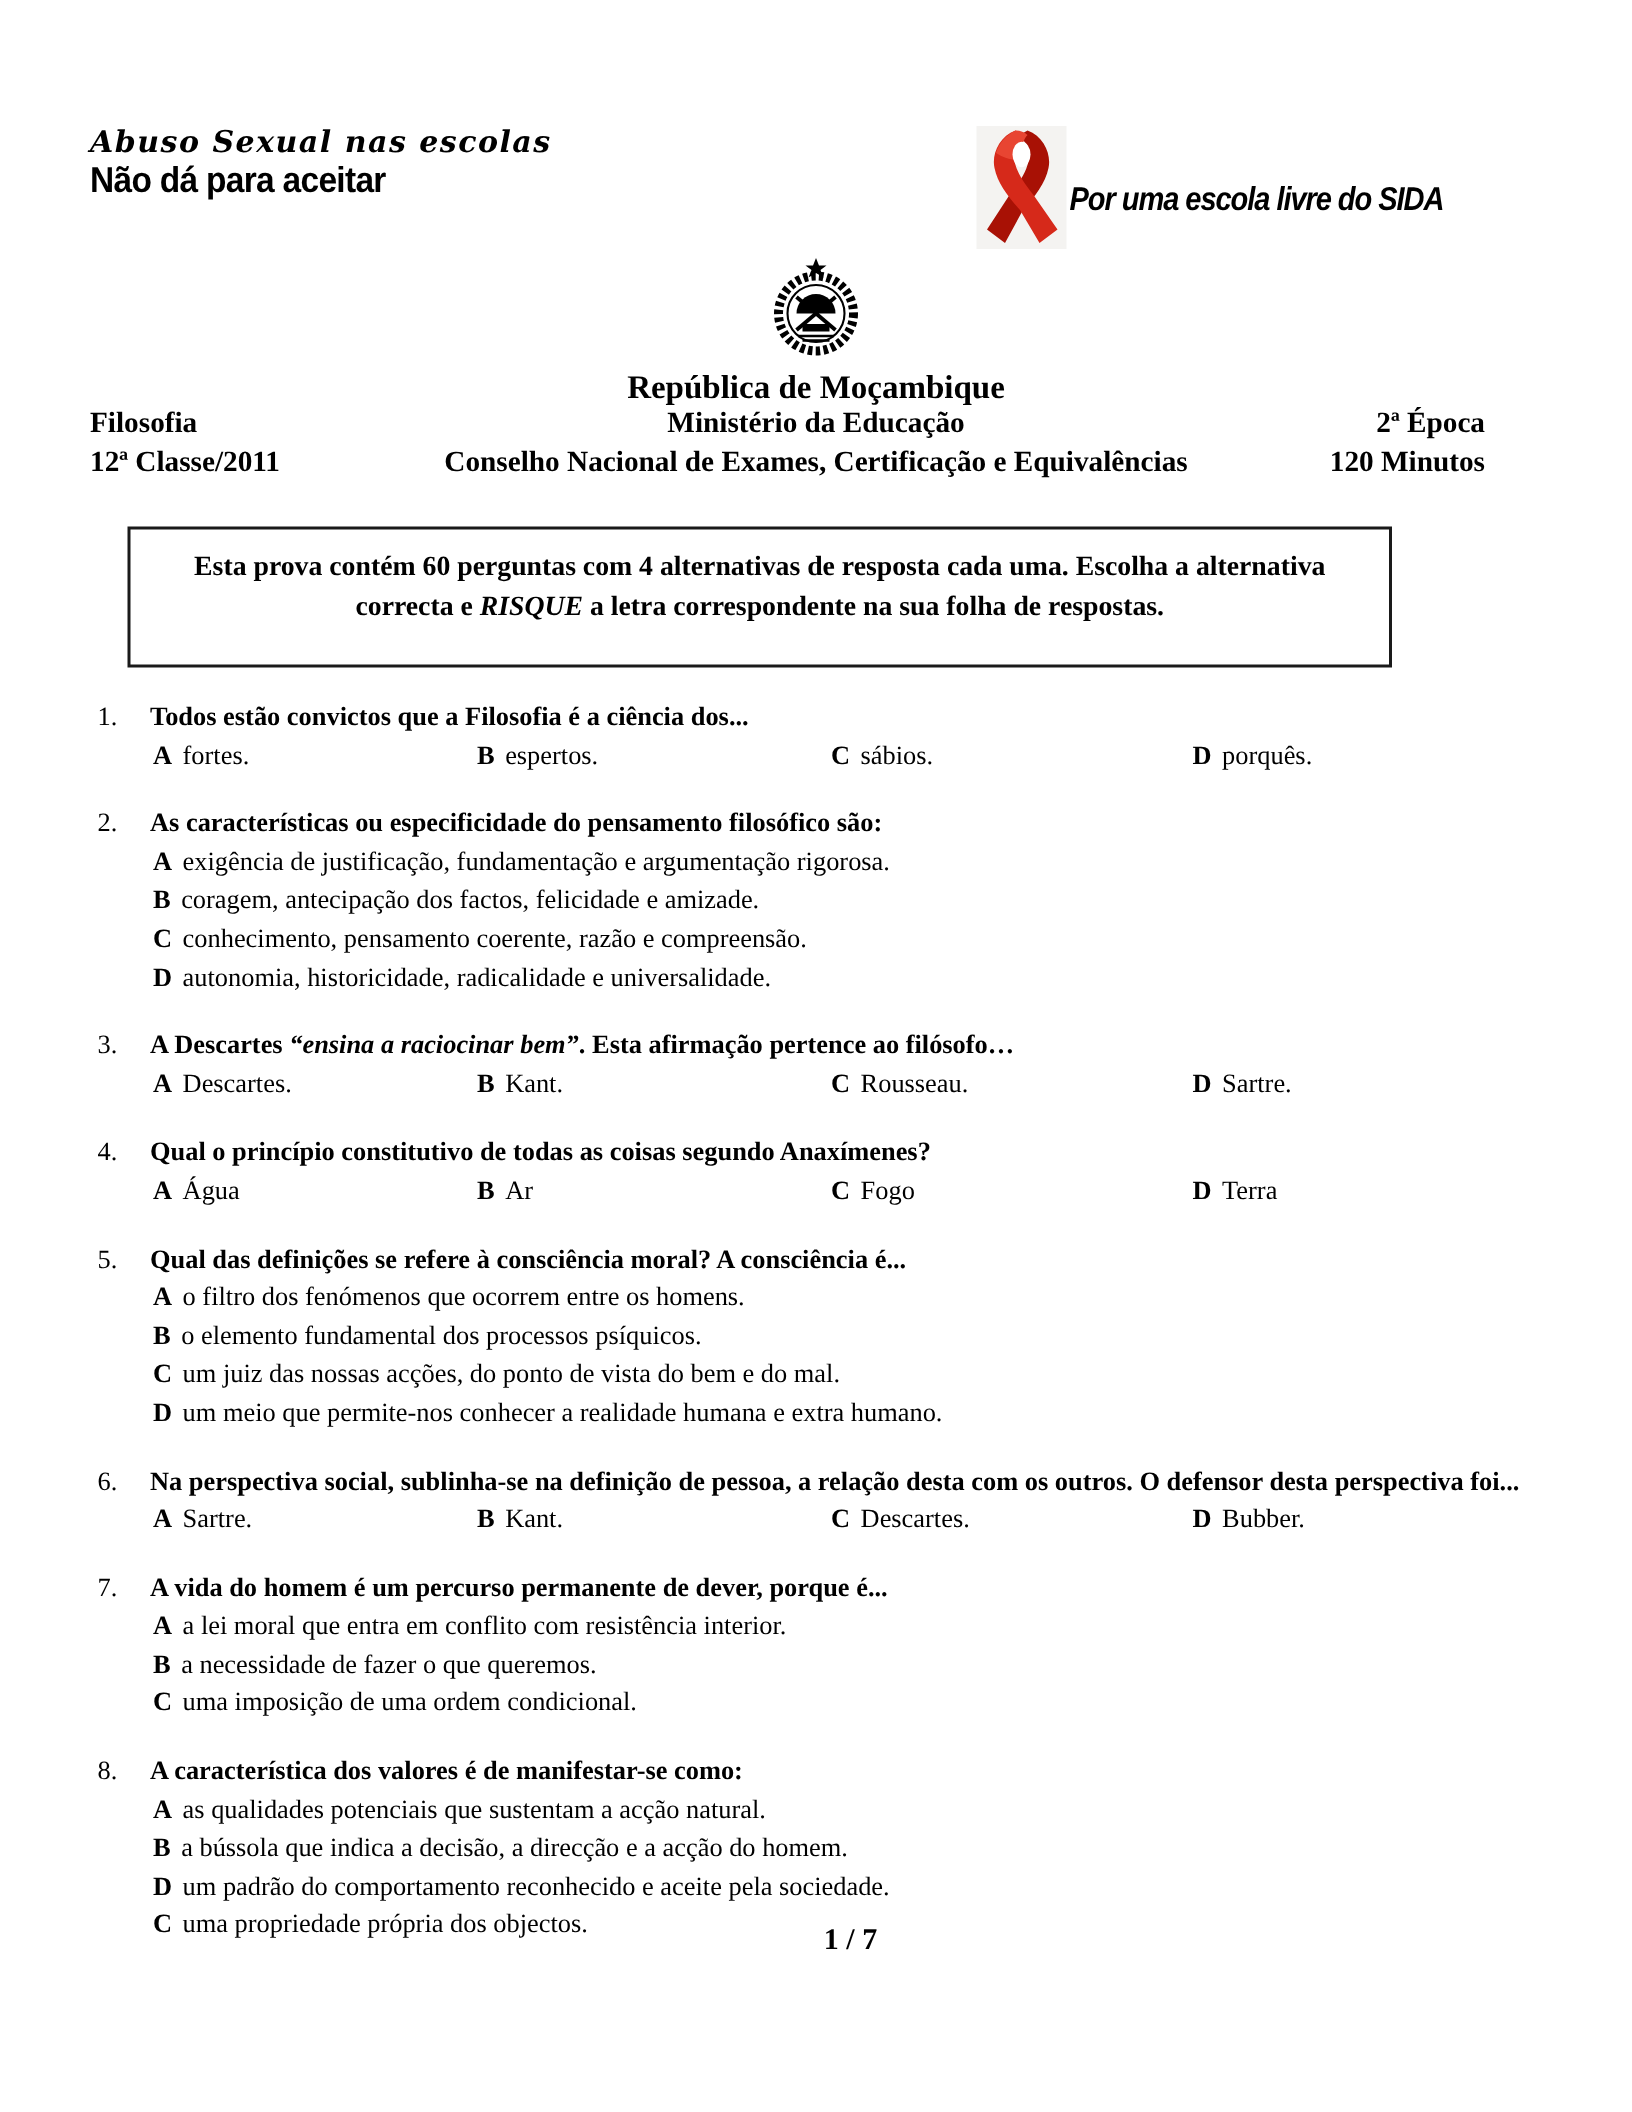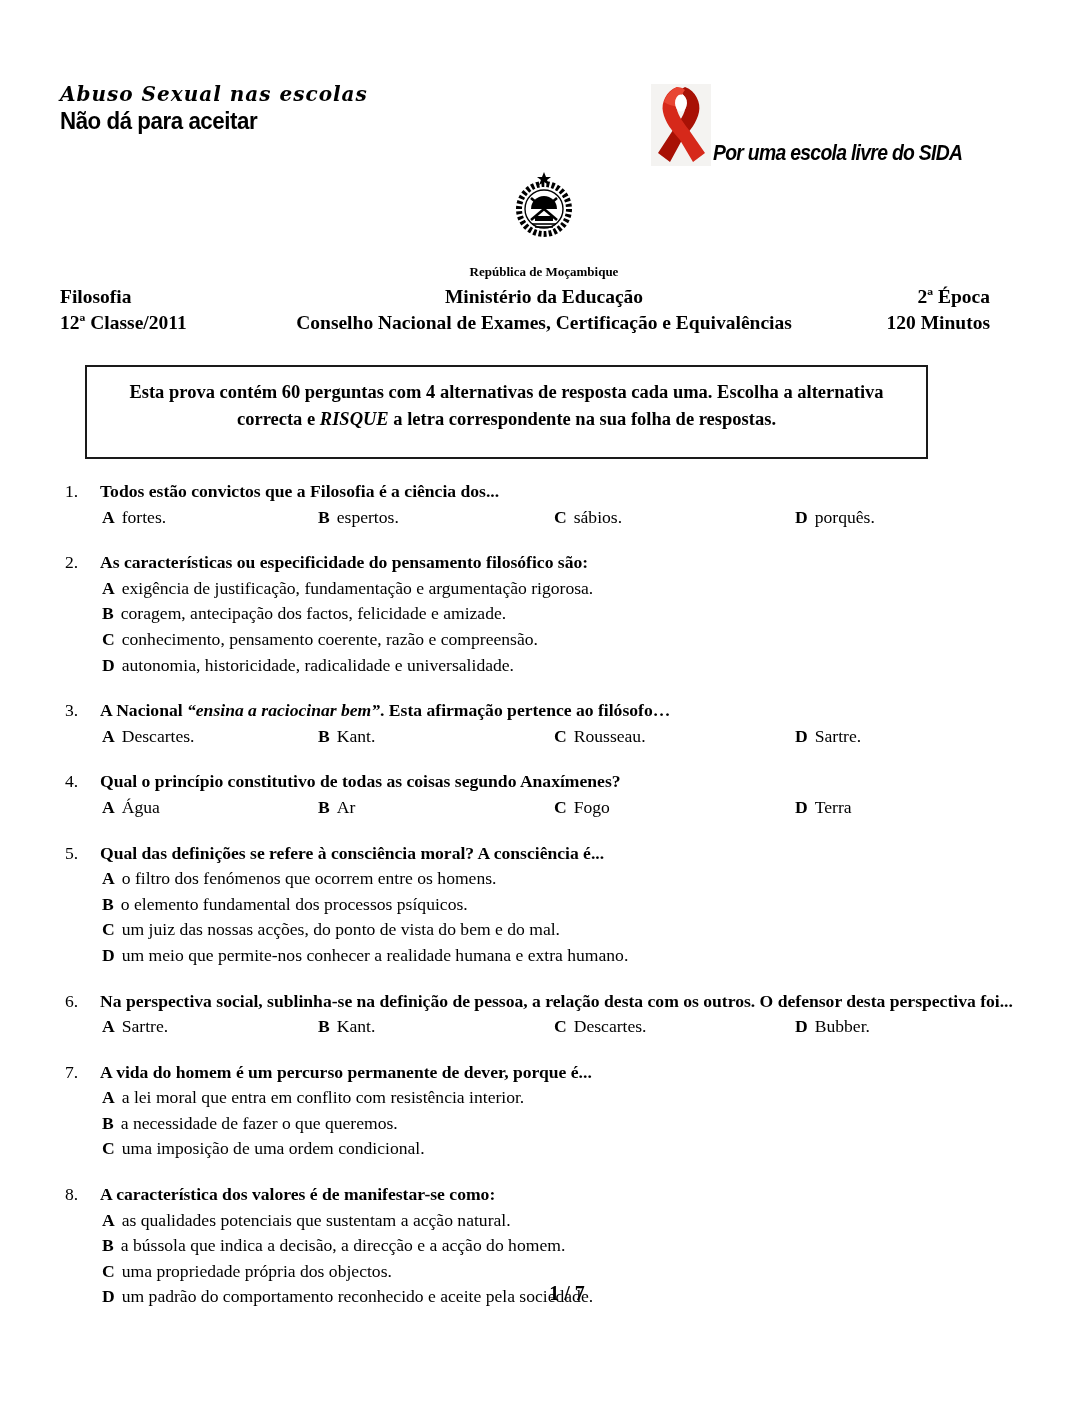--- a/index.html
+++ b/index.html
@@ -3,28 +3,28 @@
 <meta charset="utf-8">
 <style>
   html,body{margin:0;padding:0;background:#ffffff;}
   body{width:1088px;height:1408px;font-family:"Liberation Serif",serif;color:#000;}
   .page{position:relative;width:1088px;height:1339px;box-sizing:border-box;padding:0 60px;overflow:hidden;}
 
   
   .top-banner{display:flex;justify-content:space-between;align-items:flex-start;padding-top:82px;}
   .campaign-script{font-family:"DejaVu Serif",serif;font-style:italic;font-weight:700;font-size:20px;letter-spacing:1px;}
   .campaign-bold{font-family:"Liberation Sans",sans-serif;font-weight:700;font-size:24px;letter-spacing:-0.5px;transform:scaleX(.93);transform-origin:left;margin-top:1px;}
-  .sida-block{display:flex;align-items:flex-end;margin-right:32px;margin-top:2px;}
+  .sida-block{display:flex;align-items:center;margin-right:32px;margin-top:2px;}
   .ribbon-svg{width:60px;height:82px;background:#f4f3f1;flex:0 0 auto;}
   .sida-text{font-family:"Liberation Sans",sans-serif;font-weight:700;font-style:italic;font-size:22px;letter-spacing:-0.8px;transform:scaleX(.88);transform-origin:left;margin:16px 0 0 2px;white-space:nowrap;}
 
   
   .gov-header{text-align:center;margin-top:6px;}
   .emblem-svg{width:62px;height:66px;display:inline-block;}
-  .republic{font-weight:700;font-size:13px;line-height:25px;margin-top:17px;}
+  .republic{font-weight:700;font-size:22px;line-height:25px;margin-top:2px;}
   .gov-grid{display:grid;grid-template-columns:215px 1fr 215px;font-weight:700;font-size:19.5px;line-height:25.5px;}
   .gov-grid .gl{text-align:left;}
   .gov-grid .gc{text-align:center;}
   .gov-grid .gr{text-align:right;padding-right:38px;}
 
   
   .instruction-box{border:2px solid #1a1a1a;margin:30px 100px 0 25px;padding:12px 28px 25px 28px;text-align:center;font-weight:700;font-size:18.5px;line-height:26.5px;}
   .instruction-box i{font-weight:700;}
 
   
@@ -111,21 +111,21 @@
         <div class="options stacked">
           <div class="opt"><b class="opt-letter">A</b><span class="opt-text">exigência de justificação, fundamentação e argumentação rigorosa.</span></div>
           <div class="opt"><b class="opt-letter">B</b><span class="opt-text">coragem, antecipação dos factos, felicidade e amizade.</span></div>
           <div class="opt"><b class="opt-letter">C</b><span class="opt-text">conhecimento, pensamento coerente, razão e compreensão.</span></div>
           <div class="opt"><b class="opt-letter">D</b><span class="opt-text">autonomia, historicidade, radicalidade e universalidade.</span></div>
         </div>
       </section>
       <section class="question">
         <div class="q-head">
           <span class="q-num">3.</span>
-          <span class="q-title"><span>A Nacional </span><i>“ensina a raciocinar bem”</i><span>. Esta afirmação pertence ao filósofo…</span></span>
+          <span class="q-title"><span>A Descartes </span><i>“ensina a raciocinar bem”</i><span>. Esta afirmação pertence ao filósofo…</span></span>
         </div>
         <div class="options inline">
           <div class="opt"><b class="opt-letter">A</b><span class="opt-text">Descartes.</span></div>
           <div class="opt"><b class="opt-letter">B</b><span class="opt-text">Kant.</span></div>
           <div class="opt"><b class="opt-letter">C</b><span class="opt-text">Rousseau.</span></div>
           <div class="opt"><b class="opt-letter">D</b><span class="opt-text">Sartre.</span></div>
         </div>
       </section>
       <section class="question">
         <div class="q-head">
@@ -175,22 +175,22 @@
         </div>
       </section>
       <section class="question">
         <div class="q-head">
           <span class="q-num">8.</span>
           <span class="q-title"><span>A característica dos valores é de manifestar-se como:</span></span>
         </div>
         <div class="options stacked">
           <div class="opt"><b class="opt-letter">A</b><span class="opt-text">as qualidades potenciais que sustentam a acção natural.</span></div>
           <div class="opt"><b class="opt-letter">B</b><span class="opt-text">a bússola que indica a decisão, a direcção e a acção do homem.</span></div>
+          <div class="opt"><b class="opt-letter">D</b><span class="opt-text">um padrão do comportamento reconhecido e aceite pela sociedade.</span></div>
           <div class="opt"><b class="opt-letter">C</b><span class="opt-text">uma propriedade própria dos objectos.</span></div>
-          <div class="opt"><b class="opt-letter">D</b><span class="opt-text">um padrão do comportamento reconhecido e aceite pela sociedade.</span></div>
         </div>
       </section>
     </main>
 
   <footer class="page-footer">
     <span>1 / 7</span>
   </footer>
 
 </div>
 

